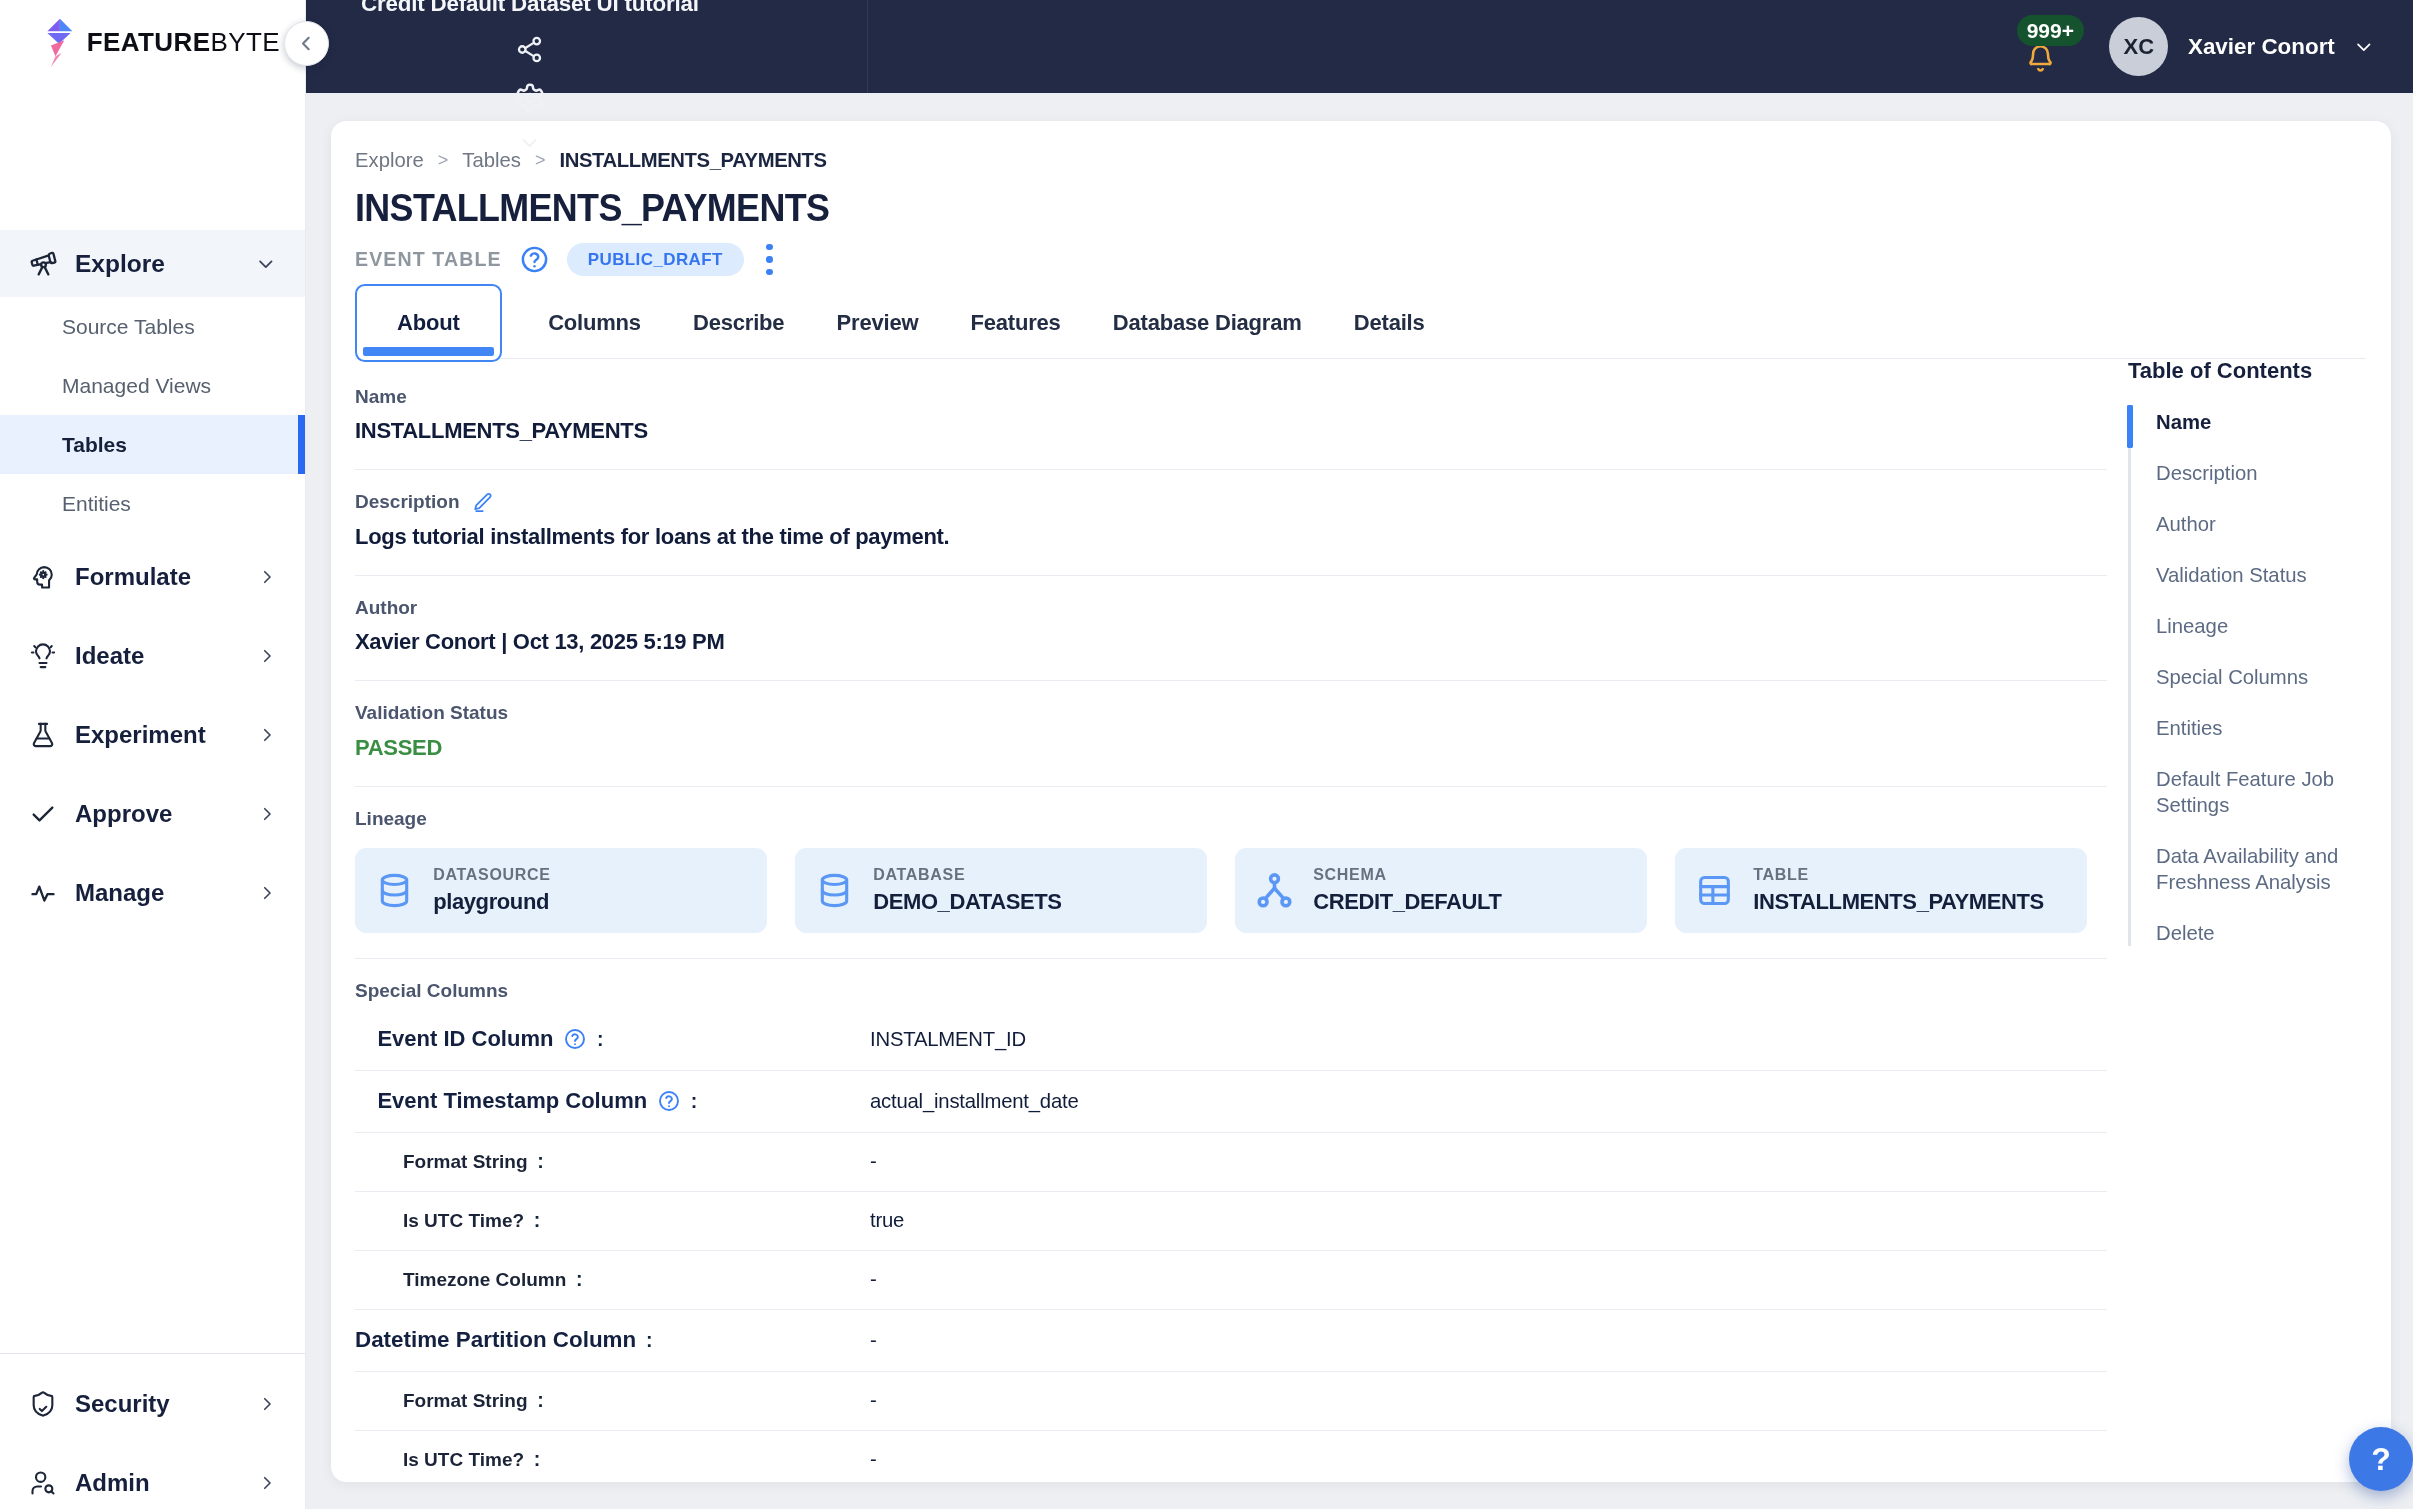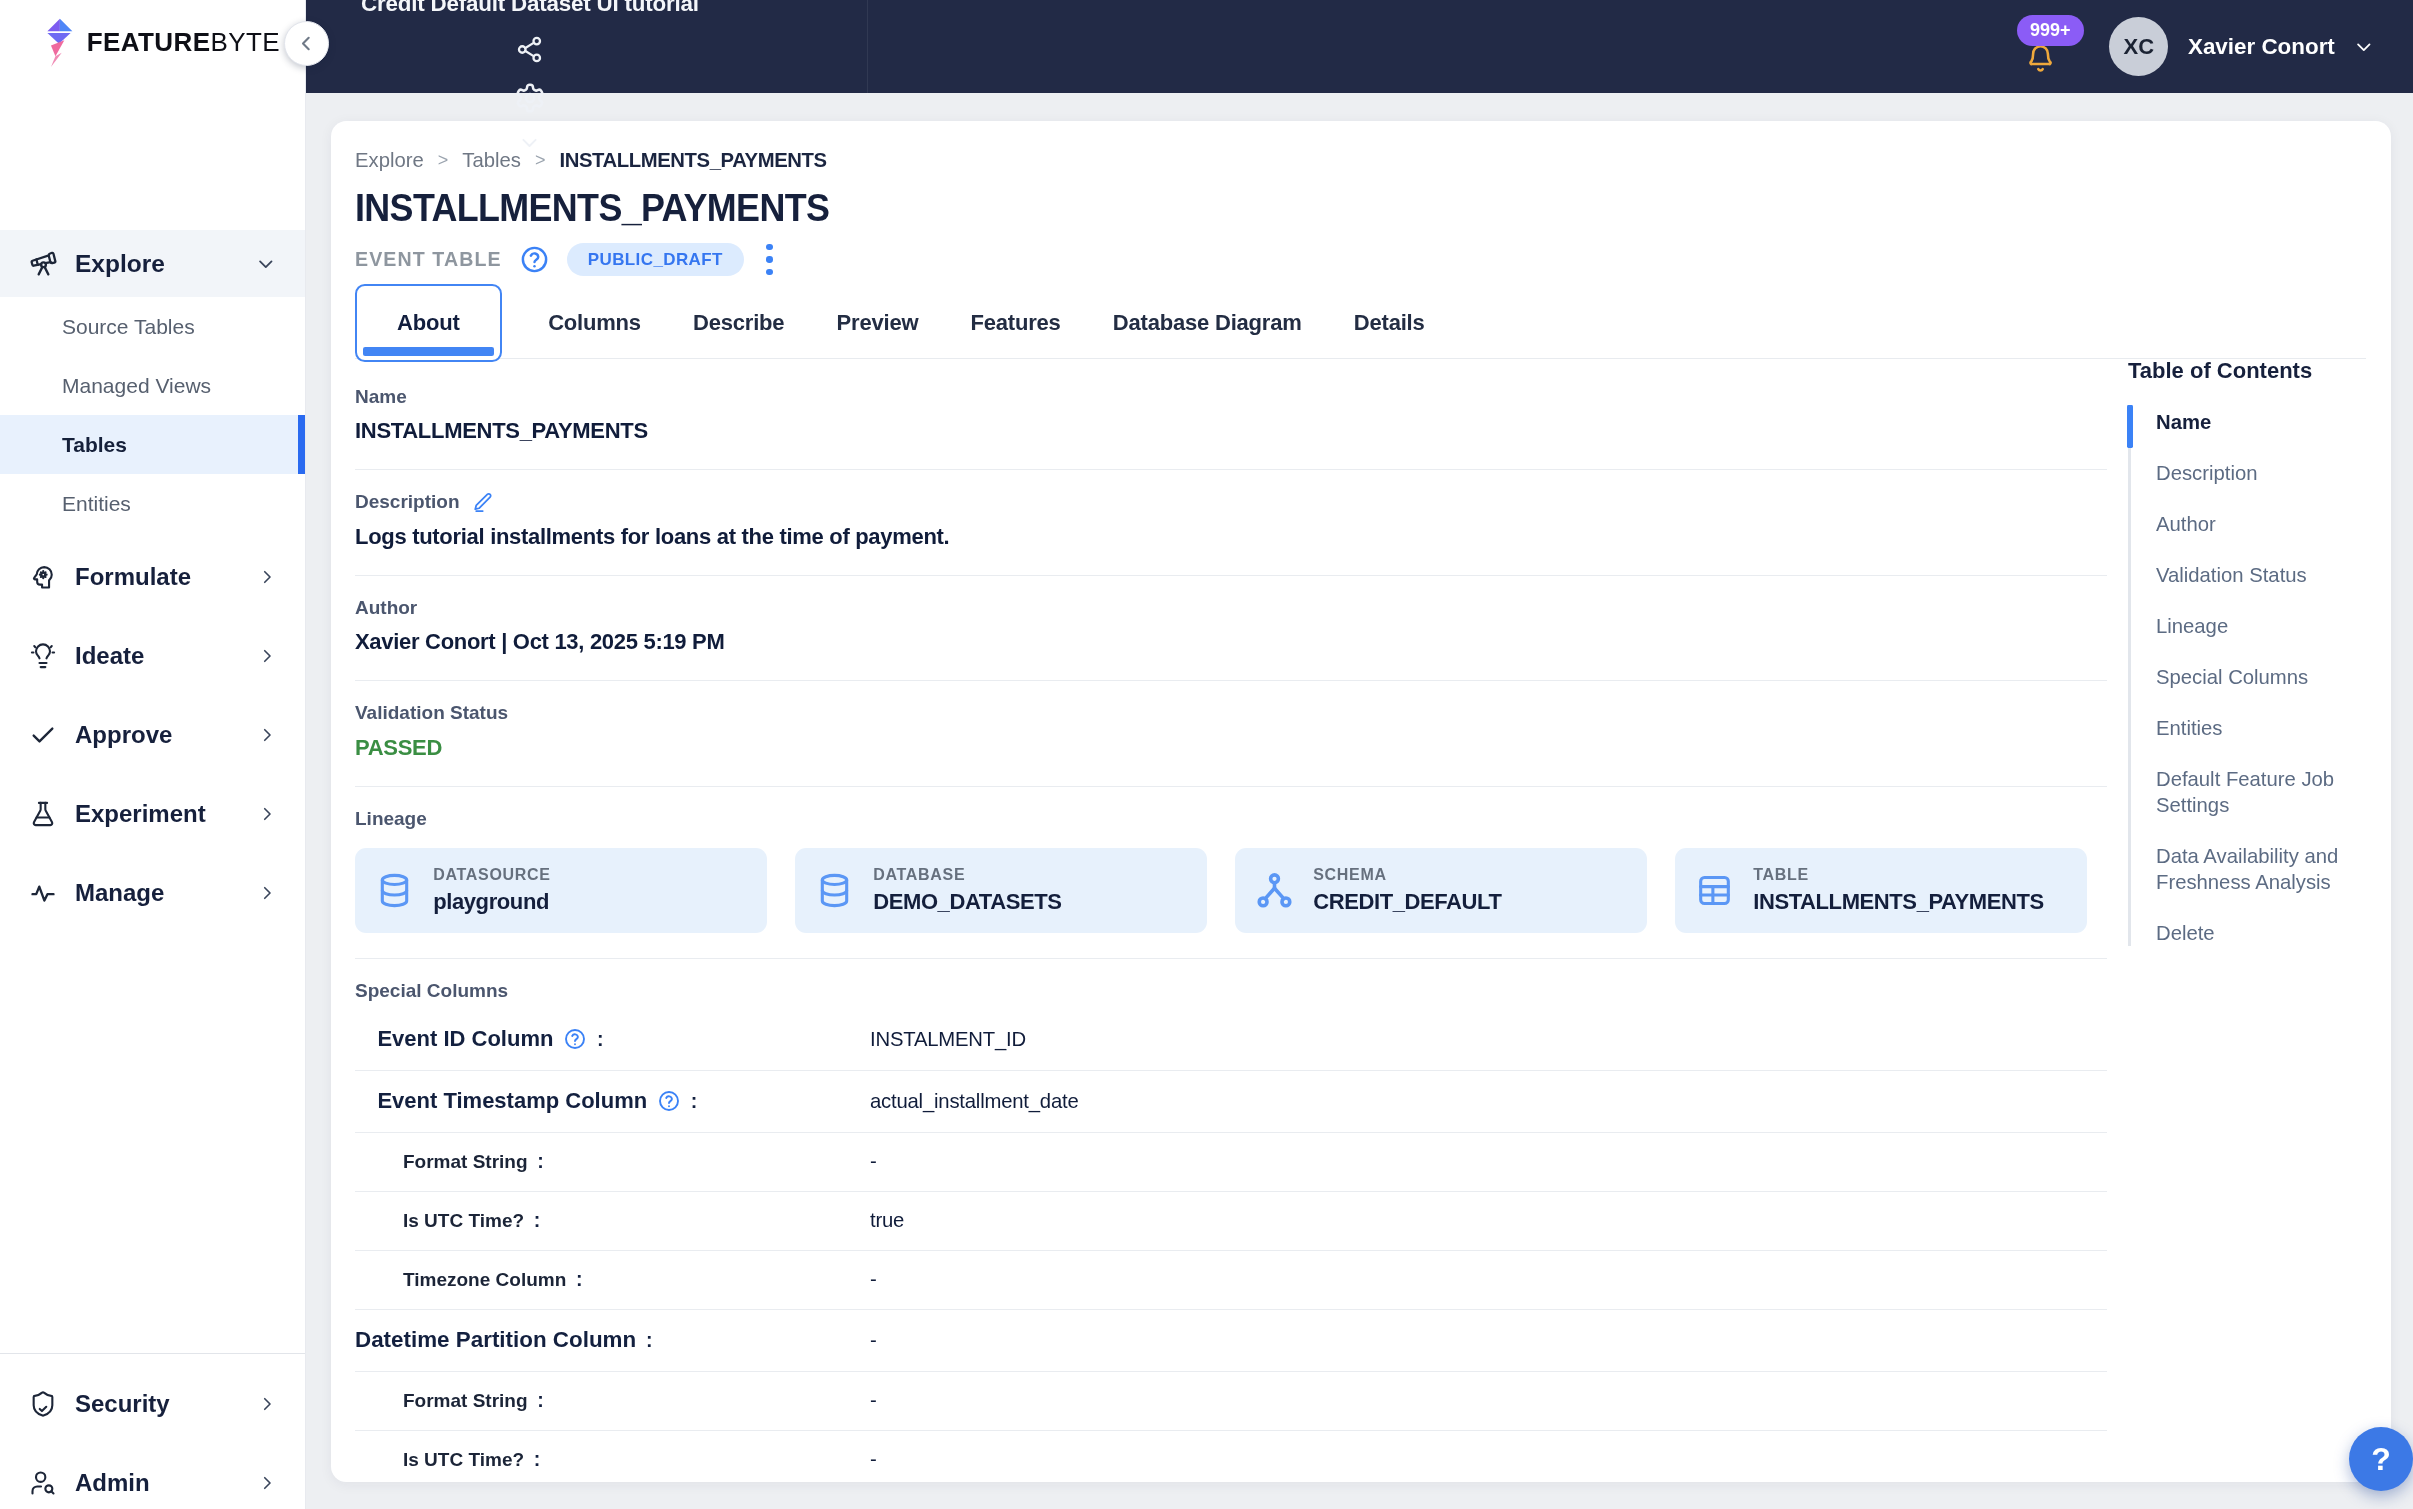--- a/index.html
+++ b/index.html
@@ -9,21 +9,21 @@
 
   
   .topbar { position:absolute; left:306px; top:0; right:0; height:93px; background:#222a46; display:flex; align-items:center; z-index:4; }
   .topbar-left { display:flex; align-items:center; gap:18px; margin-left:55px; color:#eef1f6;flex-direction:column; }
   .topbar-title { font-size:22.4px; font-weight:600; color:#f4f6fa; letter-spacing:-0.2px; white-space:nowrap; }
   .tb-icon { display:flex; align-items:center; justify-content:center; color:#eef1f6; }
   .topbar-seam { position:absolute; left:561px; top:0; bottom:0; width:1.4px; background:rgba(255,255,255,0.07); }
   .topbar-right { margin-left:auto; display:flex; align-items:center; gap:19.6px; margin-right:39px; }
   .notif { position:relative; width:73px; height:93px; cursor:pointer; }
   .bell { position:absolute; left:8.4px; top:42px; color:#f0a93c; }
-  .notif-badge { position:absolute; left:0; top:15.4px; min-width:67px; height:31px; background:#8b5cf6; border-radius:17px; color:#fff; font-size:18px; font-weight:700; display:flex; align-items:center; justify-content:center; padding:0 9.8px; }
+  .notif-badge { position:absolute; left:0; top:15.4px; min-width:67px; height:31px; background:#14532d; border-radius:17px; color:#fff; font-size:21px; font-weight:700; display:flex; align-items:center; justify-content:center; padding:0 9.8px; }
   .avatar { width:59px; height:59px; border-radius:50%; background:#c9ced8; color:#1b2333; font-size:22px; font-weight:700; display:flex; align-items:center; justify-content:center; }
   .user-name { color:#fff; font-size:22.4px; font-weight:600; }
   .collapse-btn { position:absolute; left:284px; top:21px; width:45px; height:45px; border-radius:50%; background:#fff; border:1.4px solid #e2e5ec; box-shadow:0 2.1px 7px rgba(20,30,60,.25); display:flex; align-items:center; justify-content:center; color:#6f7987; z-index:6; cursor:pointer; }
 
   
   .sidebar { position:absolute; left:0; top:0; width:306px; height:1509px; background:#fff; border-right:1.4px solid #e8eaef; z-index:5; }
   .logo { position:absolute; left:41px; top:17px; display:flex; align-items:center; gap:9.8px; }
   .logo-text { font-size:26px; letter-spacing:0.4px; color:#0e0f16; white-space:nowrap; }
   .logo-text b { font-weight:800; }
   .logo-text span { font-weight:400; }
@@ -233,40 +233,40 @@
         </span>
         <span class="lbl">Ideate</span>
         <span class="chev">
             <svg width="18" height="18" viewBox="0 0 24 24" fill="none" stroke="currentColor" stroke-width="2.2" stroke-linecap="round" stroke-linejoin="round">
               <path d="M9 5l7 7-7 7"></path>
             </svg>
           </span>
       </div>
       <div class="navrow">
         <span class="ic">
-          <svg width="28" height="28" viewBox="0 0 24 24" fill="none" stroke="currentColor" stroke-width="2" stroke-linecap="round" stroke-linejoin="round">
-              <path d="M4 12.5l5 5L20 6.5"></path>
-            </svg>
-        </span>
-        <span class="lbl">Approve</span>
-        <span class="chev">
-            <svg width="18" height="18" viewBox="0 0 24 24" fill="none" stroke="currentColor" stroke-width="2.2" stroke-linecap="round" stroke-linejoin="round">
-              <path d="M9 5l7 7-7 7"></path>
-            </svg>
-          </span>
-      </div>
-      <div class="navrow">
-        <span class="ic">
           <svg width="28" height="28" viewBox="0 0 24 24" fill="none" stroke="currentColor" stroke-width="1.8" stroke-linecap="round" stroke-linejoin="round">
               <path d="M14 2.5v5.5a2 2 0 0 0 .245.96l5.51 10.08A1.7 1.7 0 0 1 18.3 21.5H5.7a1.7 1.7 0 0 1-1.455-2.46L9.755 8.96A2 2 0 0 0 10 8V2.5"></path>
               <path d="M6.5 15h11"></path>
               <path d="M8.5 2.5h7"></path>
             </svg>
         </span>
         <span class="lbl">Experiment</span>
+        <span class="chev">
+            <svg width="18" height="18" viewBox="0 0 24 24" fill="none" stroke="currentColor" stroke-width="2.2" stroke-linecap="round" stroke-linejoin="round">
+              <path d="M9 5l7 7-7 7"></path>
+            </svg>
+          </span>
+      </div>
+      <div class="navrow">
+        <span class="ic">
+          <svg width="28" height="28" viewBox="0 0 24 24" fill="none" stroke="currentColor" stroke-width="2" stroke-linecap="round" stroke-linejoin="round">
+              <path d="M4 12.5l5 5L20 6.5"></path>
+            </svg>
+        </span>
+        <span class="lbl">Approve</span>
         <span class="chev">
             <svg width="18" height="18" viewBox="0 0 24 24" fill="none" stroke="currentColor" stroke-width="2.2" stroke-linecap="round" stroke-linejoin="round">
               <path d="M9 5l7 7-7 7"></path>
             </svg>
           </span>
       </div>
       <div class="navrow">
         <span class="ic">
           <svg width="28" height="28" viewBox="0 0 24 24" fill="none" stroke="currentColor" stroke-width="2" stroke-linecap="round" stroke-linejoin="round">
               <path d="M3 13h3.2l2.6-6.5 4.4 12 2.6-5.5H21"></path>

